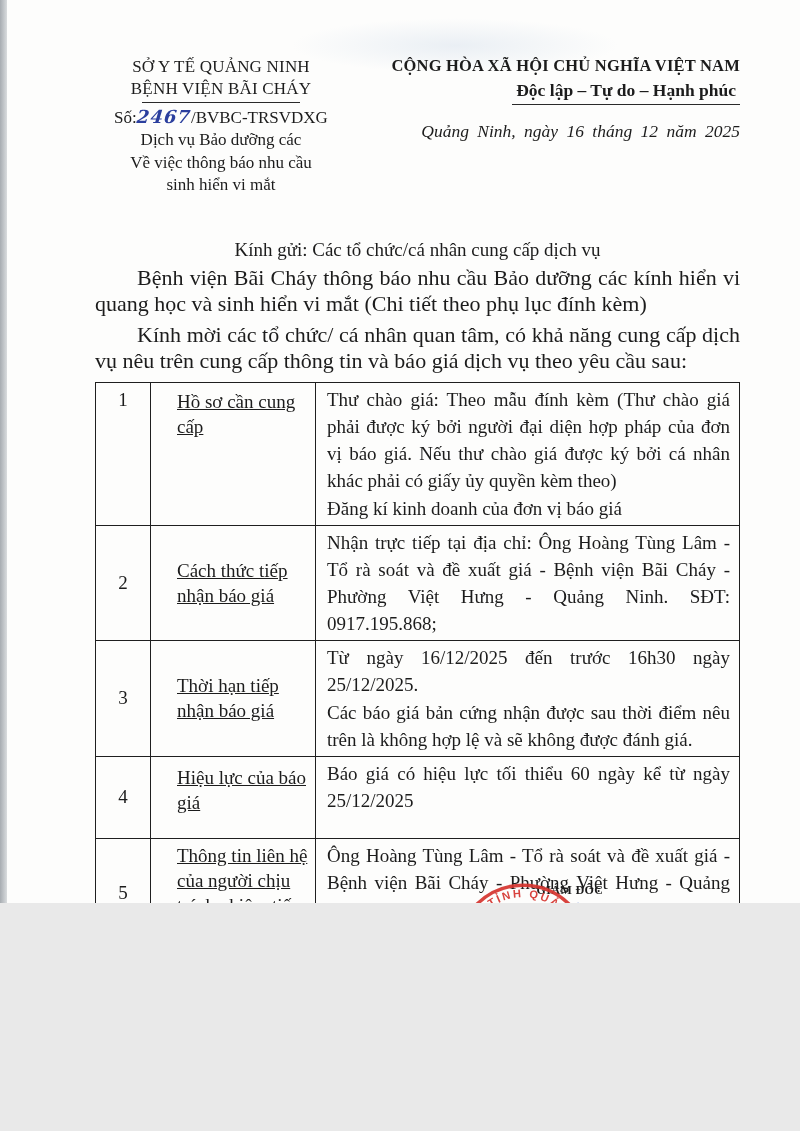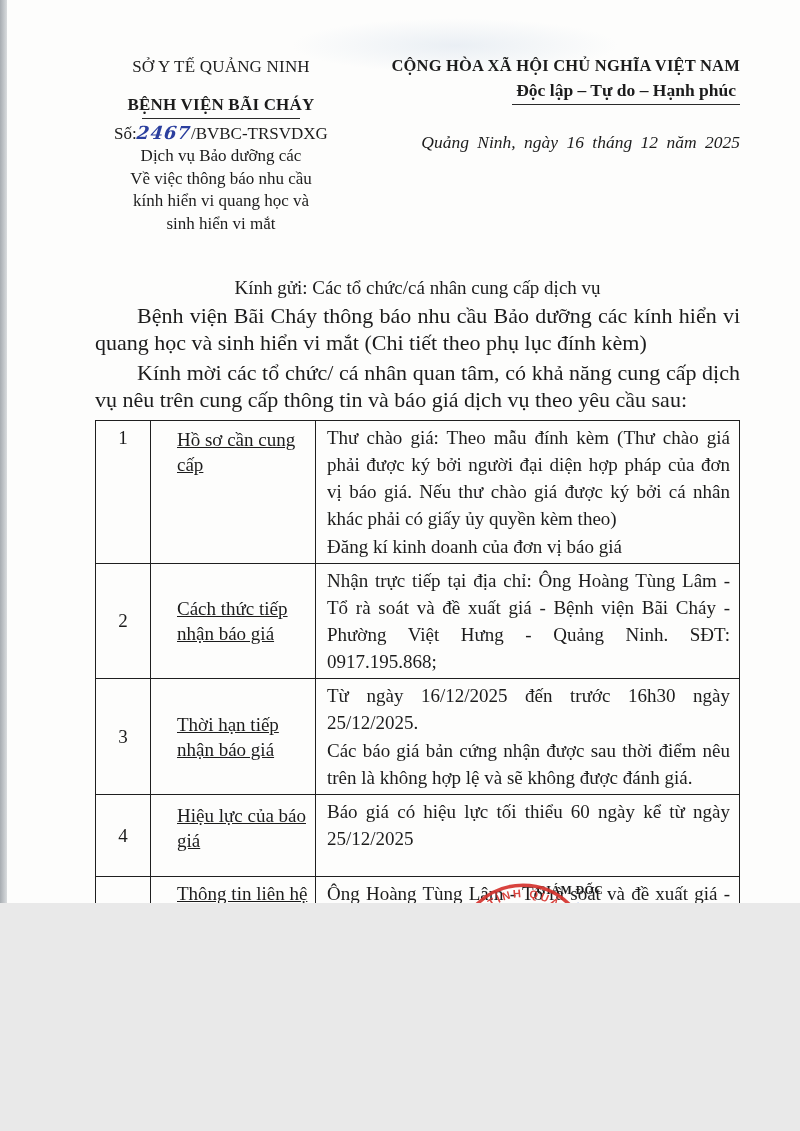--- a/index.html
+++ b/index.html
@@ -16,31 +16,31 @@
     background:linear-gradient(to right,#90969b 0%,#4a4f54 35%,#23272b 100%);
     transform:rotate(-0.35deg); box-shadow:0 -2px 3px rgba(120,125,130,.45); z-index:4; }
   .smudge { position:absolute; top:18px; left:290px; width:330px; height:55px;
     background:radial-gradient(ellipse at center, rgba(185,203,224,.28), rgba(185,203,224,0) 70%); }
   .doc { position:relative; padding:56px 60px 0 95px; }
 
   
   .hdr { display:flex; }
   .hdr-left { width:252px; text-align:center; font-size:17px; line-height:22px; }
   .org-parent { letter-spacing:.2px; }
-  .org-name { font-weight:bold; letter-spacing:.2px;margin-top:16px; }
+  .org-name { font-weight:normal; letter-spacing:.2px; }
   .org-rule { width:158px; border-top:1.6px solid #2a2a2a; margin:2px auto 3px auto; }
   .doc-number { white-space:nowrap; }
   .hand-number { font-family:"DejaVu Serif", serif; font-style:italic; font-weight:bold;
     color:#2b3f9e; font-size:18px; letter-spacing:1px; display:inline-block; transform:skewX(-6deg); }
   .subject { line-height:22.5px; }
   .hdr-right { flex:1; text-align:right; padding-left:8px; }
   .nat-title { font-weight:bold; font-size:16.5px; letter-spacing:.2px; }
   .motto { font-weight:bold; font-size:17.5px; display:inline-block;
     border-bottom:1.7px solid #2a2a2a; padding:1px 4px 3px 4px; margin-top:3px; }
-  .date-line { font-style:italic; font-size:17.5px; margin-top:27px; word-spacing:4px; }
+  .date-line { font-style:italic; font-size:17.5px; margin-top:16px; word-spacing:4px; }
 
   
   .salutation { text-align:center; font-size:19px; margin-top:42px; }
   .para { font-size:22px; line-height:26.5px; text-align:justify; text-indent:42px; margin-top:4px; }
 
   
   table.info { border-collapse:collapse; width:100%; margin-top:7px; font-size:19px; }
   table.info th, table.info td { border:1.6px solid #1f1f1f; }
   table.info th { font-weight:bold; padding:2px 4px; height:27px; }
   td.c-stt { width:55px; text-align:center; vertical-align:middle; }
@@ -81,21 +81,20 @@
       <div class="hdr-left">
         <div class="org-parent">SỞ Y TẾ QUẢNG NINH</div>
         <div class="org-name">BỆNH VIỆN BÃI CHÁY</div>
         <div class="org-rule"></div>
         <div class="doc-number">
           <span>Số:</span><span class="hand-number">2467</span><span>/BVBC-TRSVDXG</span>
         </div>
         <div class="subject">
           <div>Dịch vụ Bảo dưỡng các</div>
           <div>Về việc thông báo nhu cầu</div>
-          <div>kính hiển vi quang học và</div>
           <div>sinh hiển vi mắt</div>
         </div>
       </div>
       <div class="hdr-right">
         <div class="nat-title">CỘNG HÒA XÃ HỘI CHỦ NGHĨA VIỆT NAM</div>
         <div><span class="motto">Độc lập – Tự do – Hạnh phúc</span></div>
         <div class="date-line">Quảng Ninh, ngày 16 tháng 12 năm 2025</div>
       </div>
     </div>
 

